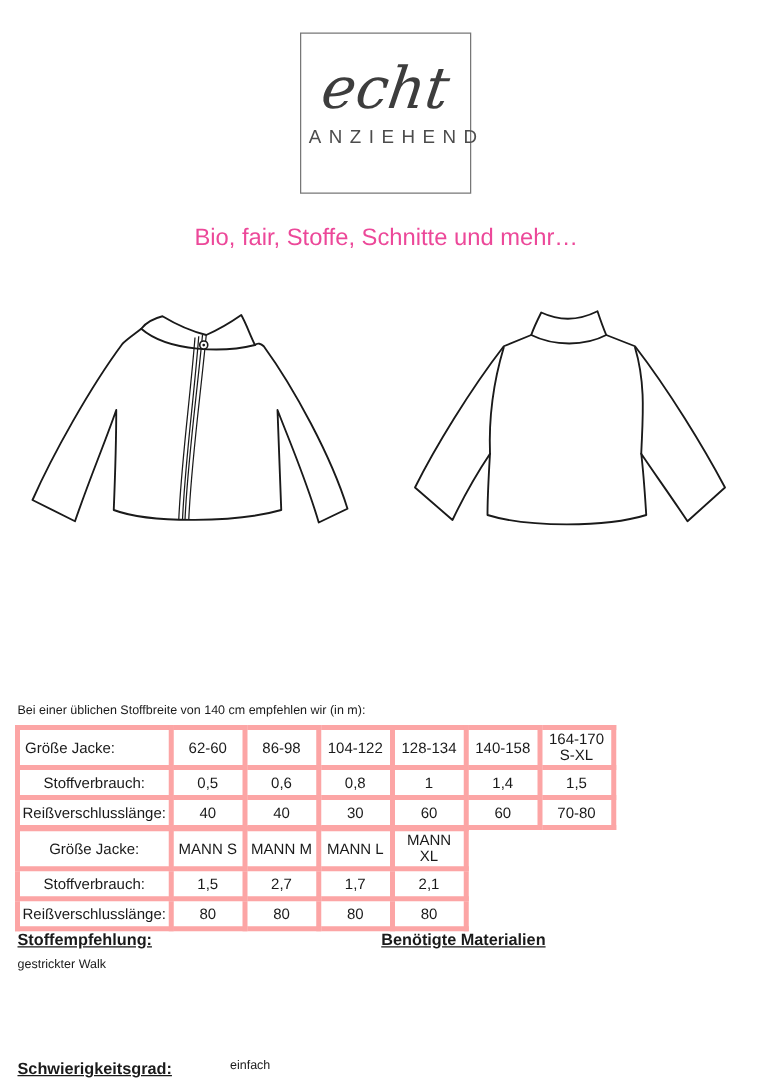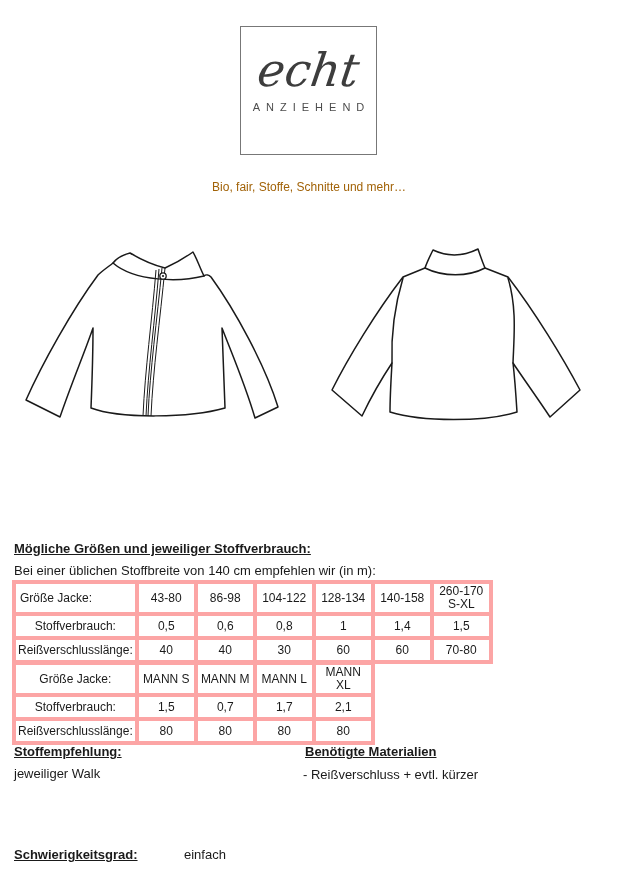--- a/index.html
+++ b/index.html
@@ -10,44 +10,44 @@
   
   .logo-box{
     position:absolute;left:240px;top:26px;width:137px;height:129px;
     border:1px solid #777;box-sizing:border-box;text-align:center;
   }
   .logo-script{
     margin-top:14px;font-family:"DejaVu Serif",serif;font-style:italic;
     font-size:46px;line-height:58px;color:#3d3d3d;transform:skewX(-8deg);
   }
   .logo-caps{
-    margin-top:2px;font-size:11px;letter-spacing:6px;padding-left:6px;
+    margin-top:2px;font-size:15px;letter-spacing:6px;padding-left:6px;
     color:#4c4c4c;
   }
   
   .tagline{
     position:absolute;left:14px;top:180px;width:590px;text-align:center;
-    font-size:12px;color:#a16207;
+    font-size:19px;color:#ec4899;
   }
   
   .jacket{position:absolute;}
   .jacket.front{left:10px;top:230px;}
   .jacket.back{left:310px;top:230px;}
   .jacket path,.jacket circle{vector-effect:non-scaling-stroke;}
   
   .pattern-block{
     position:absolute;left:14px;top:471px;width:604px;text-align:center;
     font-size:13px;line-height:22px;
   }
   
   .sec-heading{
     position:absolute;font-size:13px;font-weight:bold;
     text-decoration:underline;white-space:nowrap;
   }
-  .plain-text{position:absolute;font-size:13px;white-space:nowrap;}
+  .plain-text{position:absolute;font-size:10px;white-space:nowrap;}
   .h-sizes{left:14px;top:541px;}
   .intro{left:14px;top:563px;}
   .h-fabric{left:14px;top:744px;}
   .fabric-value{left:14px;top:766px;}
   .h-materials{left:305px;top:744px;}
   .materials-list{position:absolute;left:303px;top:766px;font-size:13px;line-height:18px;}
   .h-difficulty{left:14px;top:847px;}
   .difficulty-value{left:184px;top:847px;}
   
   table.sizes-table{
@@ -123,42 +123,41 @@
         C172,31 170,25 168,19
         C152,27 138,27 123,20
         C120,26 117,32 115,38 Z"></path>
       <path fill="none" d="M115,38 C133,47 158,47 175,38"></path>
       <path fill="none" d="M93,48 C84,78 81,106 82,133"></path>
       <path fill="none" d="M198,48 C207,78 204,106 203,133"></path>
     </g>
   </svg>
 
 
-  <div class="sec-heading h-sizes">Mögliche Größen und jeweiliger Stoffverbrauch:</div>
   <div class="plain-text intro">Bei einer üblichen Stoffbreite von 140 cm empfehlen wir (in m):</div>
 
   <table class="sizes-table t1">
     <colgroup>
         <col class="c0">
         <col class="cn">
         <col class="cn">
         <col class="cn">
         <col class="cn">
         <col class="cn">
         <col class="cn">
       </colgroup>
     <tbody>
       <tr>
         <td class="al">Größe Jacke:</td>
-        <td>43-80</td>
+        <td>62-60</td>
         <td>86-98</td>
         <td>104-122</td>
         <td>128-134</td>
         <td>140-158</td>
-        <td>260-170
+        <td>164-170
 S-XL</td>
       </tr>
       <tr>
         <td>Stoffverbrauch:</td>
         <td>0,5</td>
         <td>0,6</td>
         <td>0,8</td>
         <td>1</td>
         <td>1,4</td>
         <td>1,5</td>
@@ -187,38 +186,37 @@
       <tr>
         <td>Größe Jacke:</td>
         <td>MANN S</td>
         <td>MANN M</td>
         <td>MANN L</td>
         <td>MANN XL</td>
       </tr>
       <tr>
         <td>Stoffverbrauch:</td>
         <td>1,5</td>
-        <td>0,7</td>
+        <td>2,7</td>
         <td>1,7</td>
         <td>2,1</td>
       </tr>
       <tr>
         <td>Reißverschlusslänge:</td>
         <td>80</td>
         <td>80</td>
         <td>80</td>
         <td>80</td>
       </tr>
     </tbody>
   </table>
 
   <div class="sec-heading h-fabric">Stoffempfehlung:</div>
-  <div class="plain-text fabric-value">jeweiliger Walk</div>
+  <div class="plain-text fabric-value">gestrickter Walk</div>
 
   <div class="sec-heading h-materials">Benötigte Materialien</div>
   <div class="materials-list">
-    <div>- Reißverschluss + evtl. kürzer</div>
   </div>
 
   <div class="sec-heading h-difficulty">Schwierigkeitsgrad:</div>
   <div class="plain-text difficulty-value">einfach</div>
 
 </div>
 
 </body></html>

